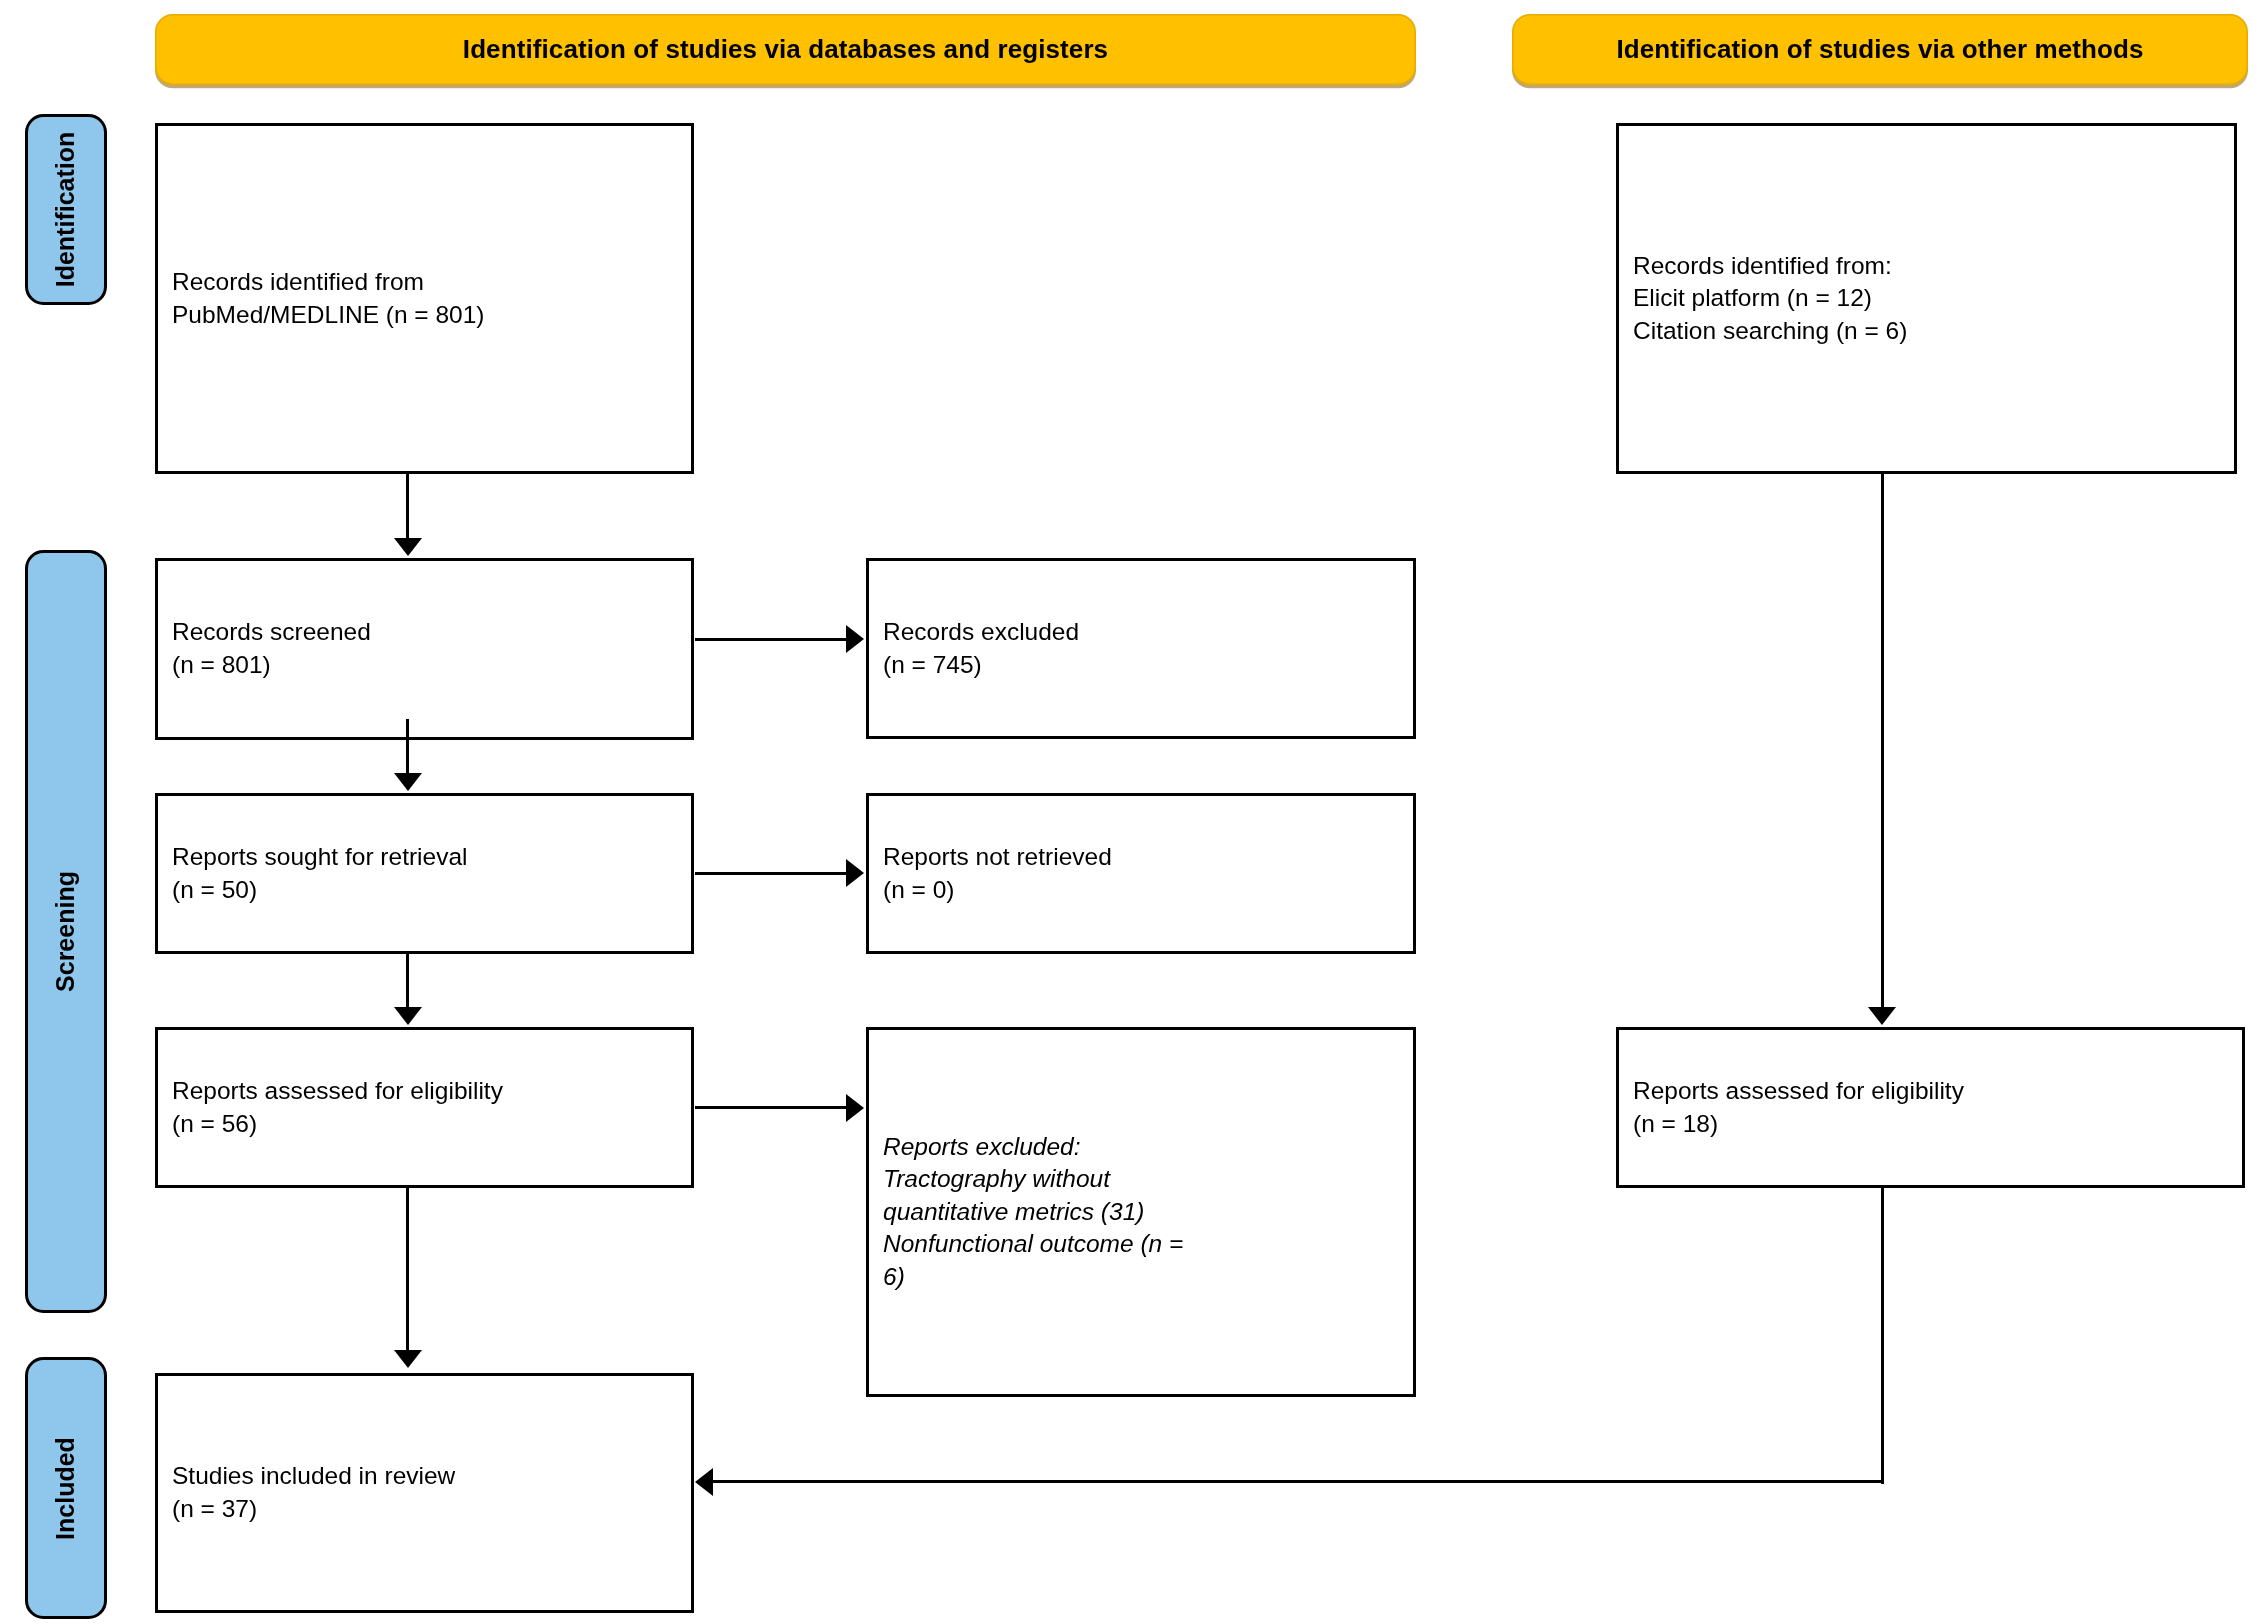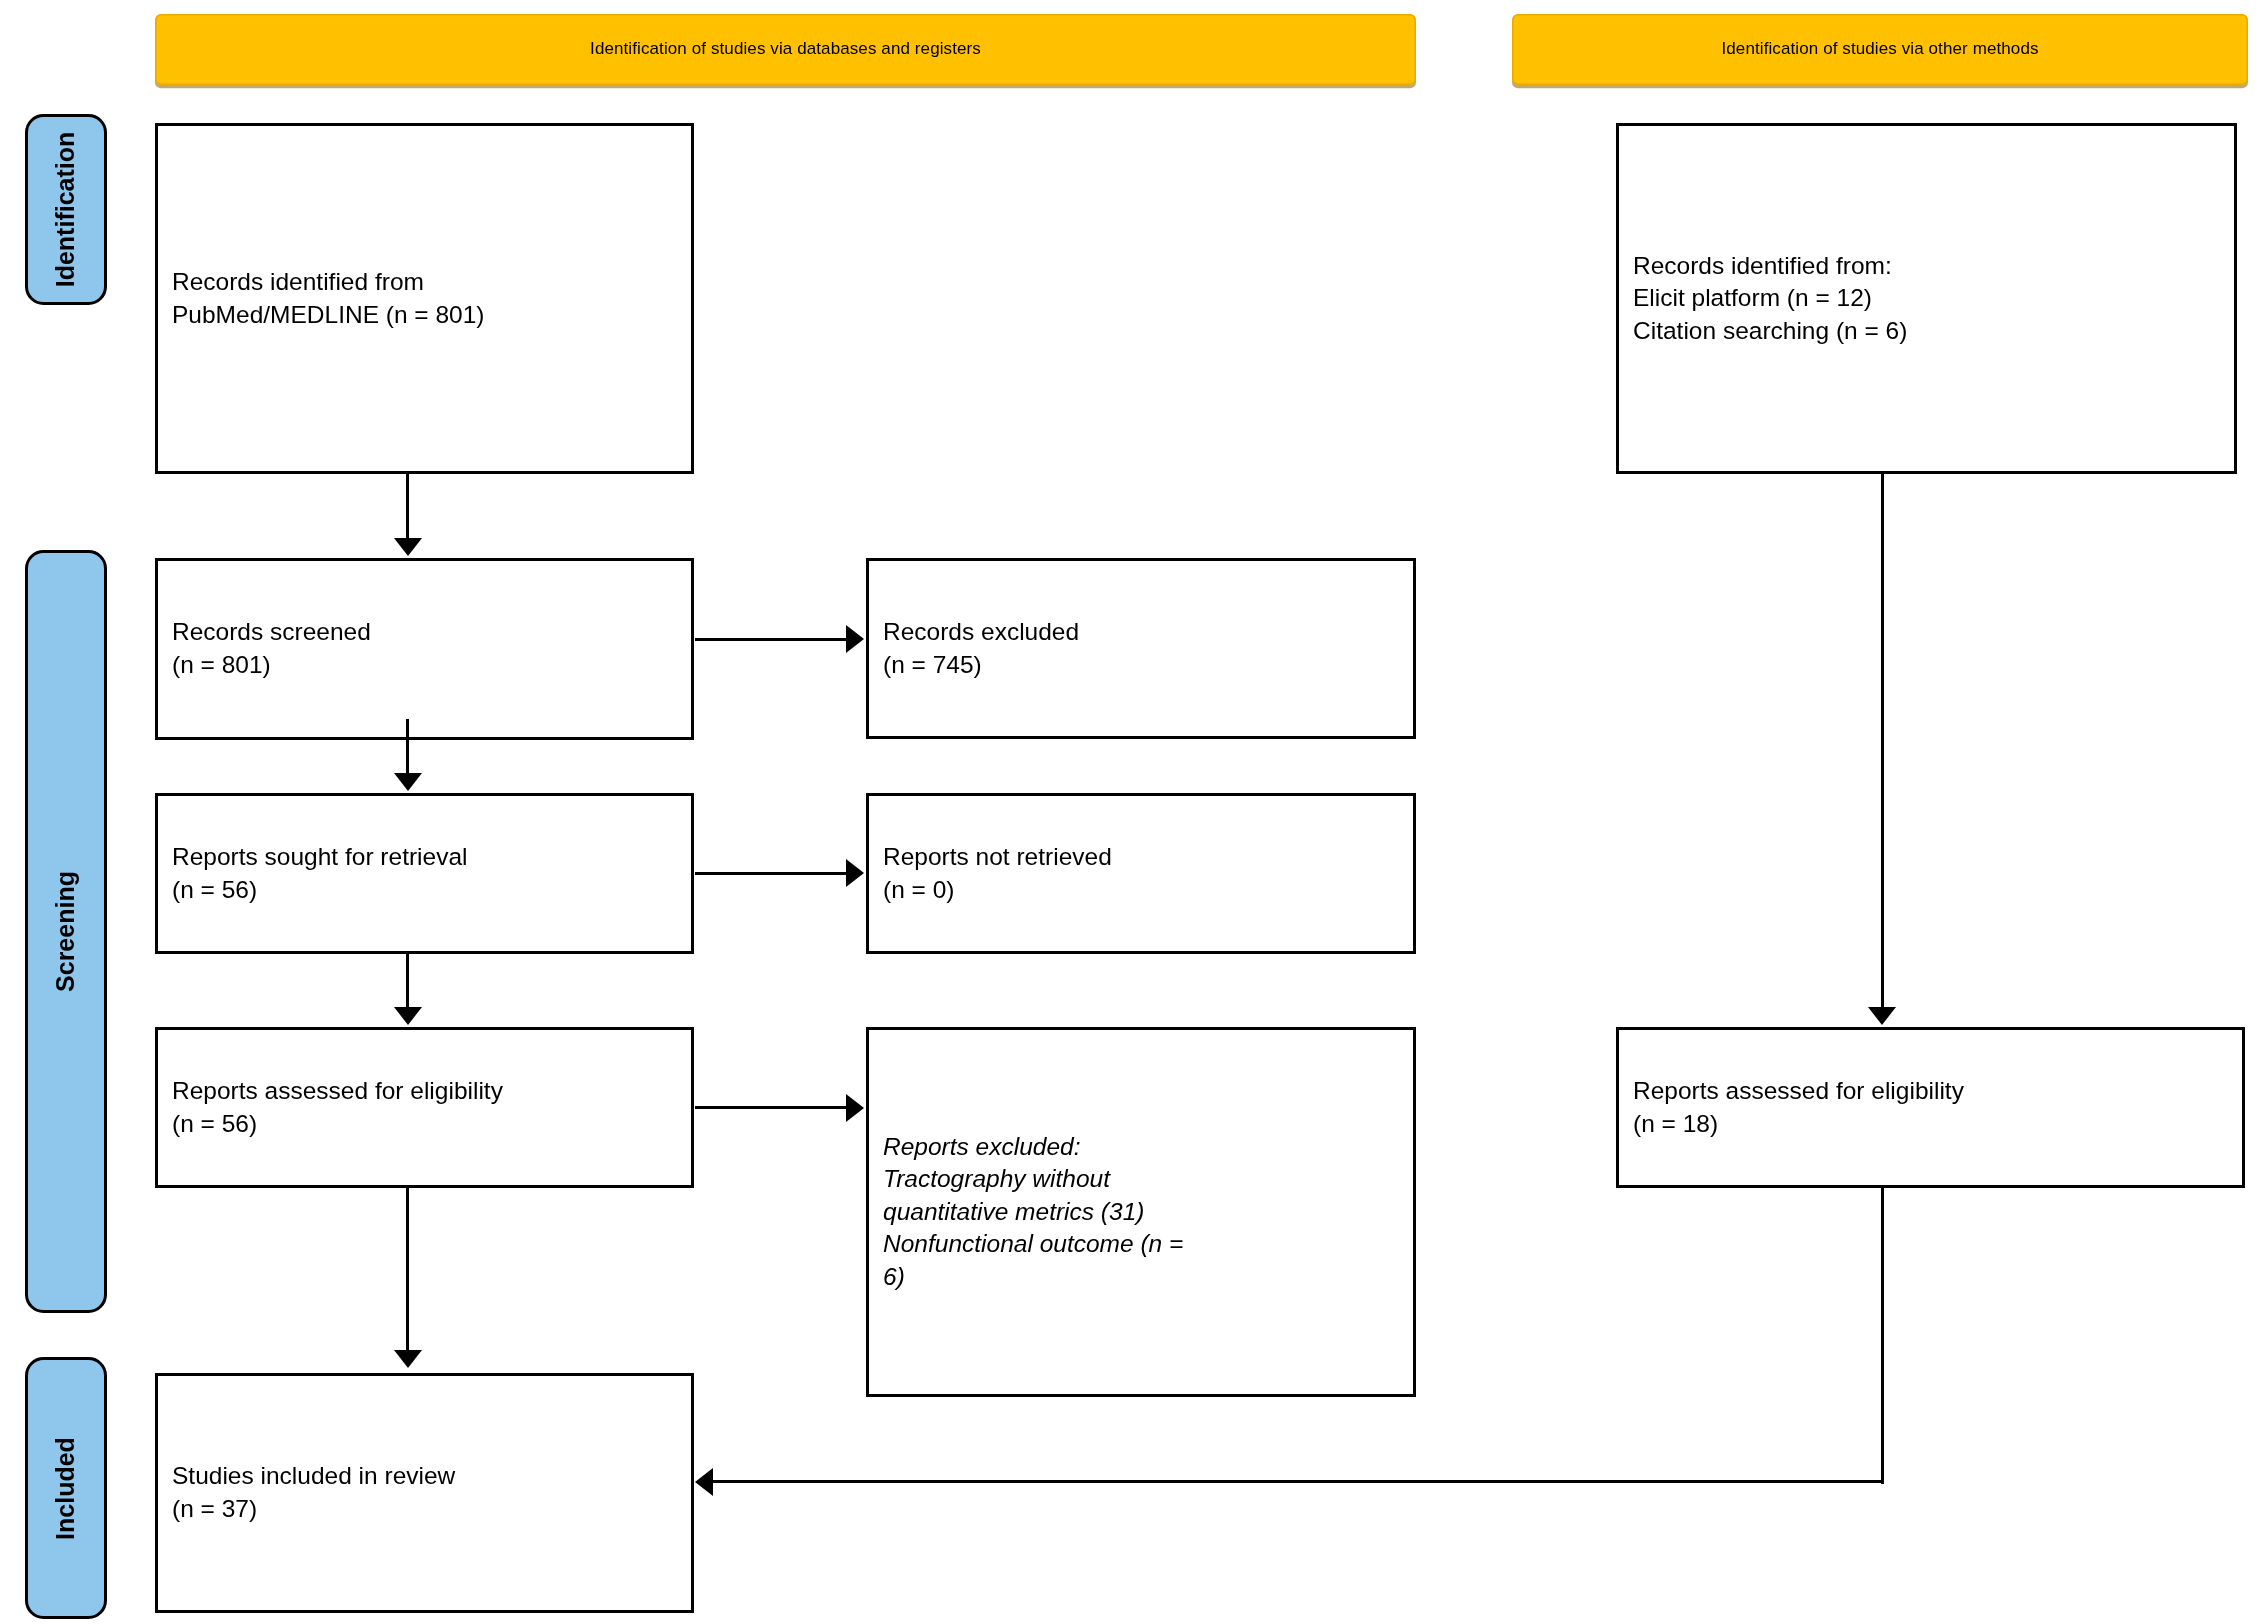--- a/index.html
+++ b/index.html
@@ -1,23 +1,23 @@
 <!DOCTYPE html>
 <html style="font-size:8.7px"><head>
 <meta charset="utf-8">
 <style>
   html,body{margin:0;padding:0;background:#ffffff;}
   body{font-family:"Liberation Sans","DejaVu Sans",sans-serif;}
   #root{position:relative;width:2261px;height:1625px;background:#fff;overflow:hidden;}
 
   .banner{
-    position:absolute;background:#FFC000;border-radius:6px;
+    position:absolute;background:#FFC000;border-radius:18px;
     box-shadow:0 3.3px 0 rgba(140,95,0,.55), 0 0 0 1.6px rgba(190,135,0,.35) inset;
     display:flex;align-items:center;justify-content:center;
-    color:#000;font-weight:normal;font-size:17px;letter-spacing:0.1px;
+    color:#000;font-weight:bold;font-size:26px;letter-spacing:0.1px;
   }
   .stage{
     position:absolute;background:#8FC6EB;border:3.8px solid #000;border-radius:18.5px;
     display:flex;align-items:center;justify-content:center;
   }
   .stage span{
     transform:rotate(-90deg);white-space:nowrap;
     font-weight:bold;font-size:25px;color:#000;
   }
   .box{
@@ -69,21 +69,21 @@
 PubMed/MEDLINE (n = 801)</div>
   </div>
 
   <div class="box" style="left:155px;top:558px;width:539px;height:182px;">
     <div class="txt">Records screened
 (n = 801)</div>
   </div>
 
   <div class="box" style="left:155px;top:793px;width:539px;height:161px;">
     <div class="txt">Reports sought for retrieval
-(n = 56)</div>
+(n = 50)</div>
   </div>
 
   <div class="box" style="left:155px;top:1027px;width:539px;height:161px;">
     <div class="txt">Reports assessed for eligibility
 (n = 56)</div>
   </div>
 
   <div class="box" style="left:155px;top:1373px;width:539px;height:240px;">
     <div class="txt">Studies included in review
 (n = 37)</div>

